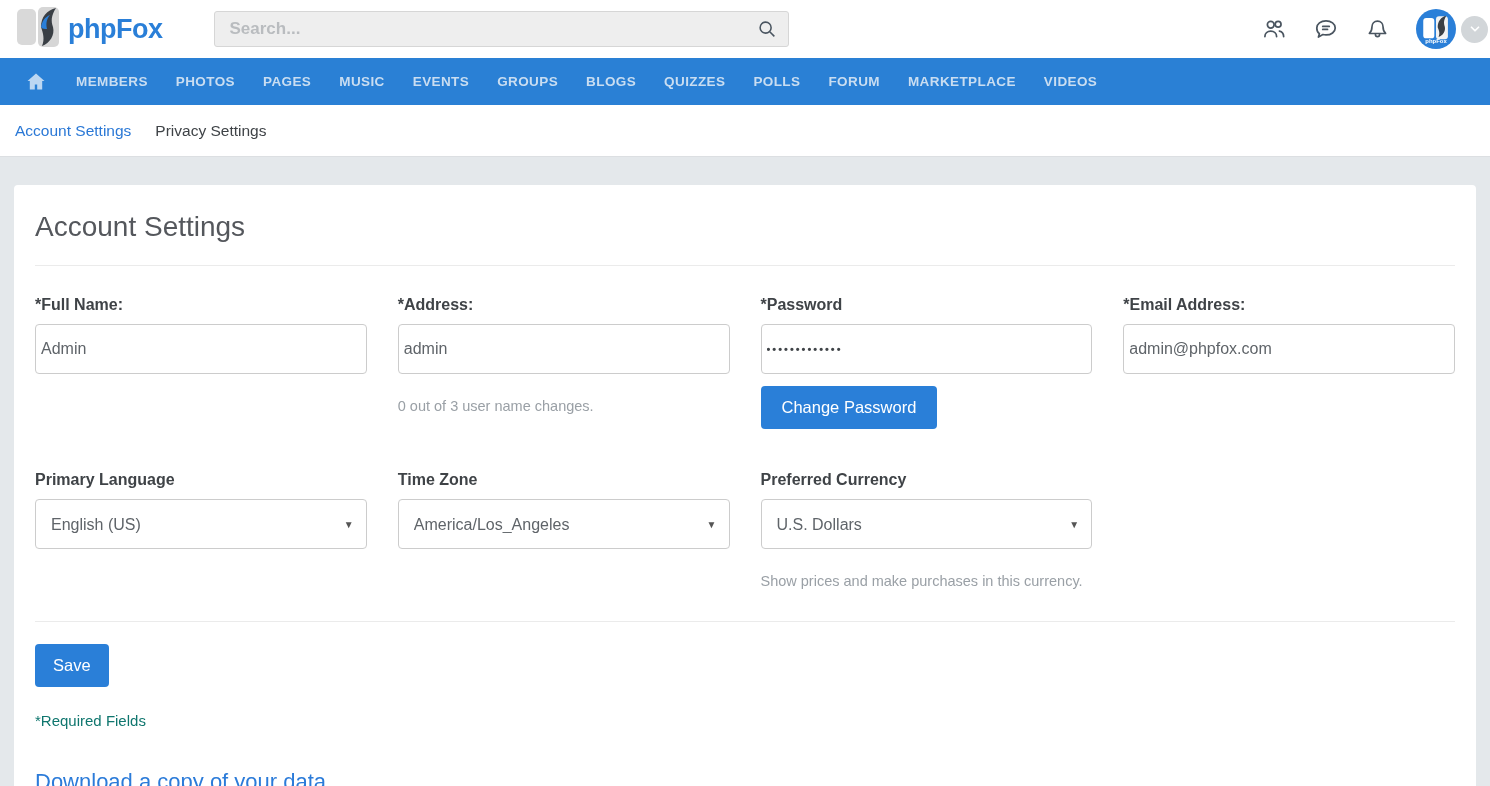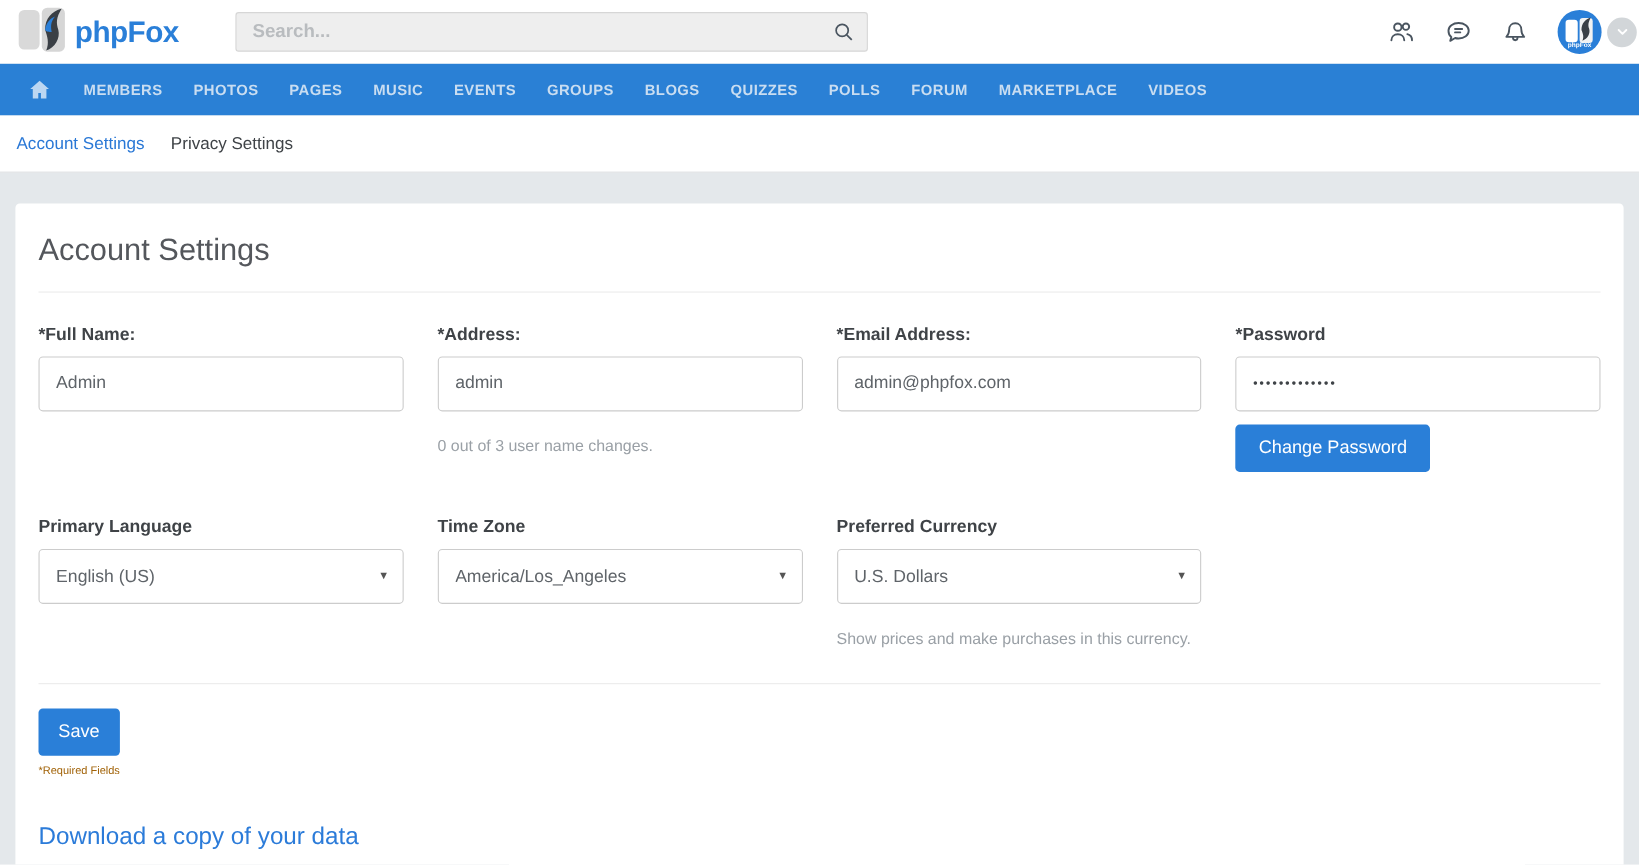--- a/index.html
+++ b/index.html
@@ -86,21 +86,21 @@
     margin-top:30px;
     display:grid;
     grid-template-columns:repeat(4, 1fr);
     column-gap:31px;
     row-gap:42px;
   }
   .field-label { display:block; font-size:16px; font-weight:bold; color:#3f4347; margin-bottom:10px; }
   .text-input {
     width:100%; height:50px;
     border:1px solid #cccccc; border-radius:4px;
-    padding:0 15px;
+    padding:0 5px;
     font-family:"Liberation Sans",sans-serif;
     font-size:16px; color:#5f6469; background:#fff;
     outline:none;
   }
   .pw-input { font-size:11px; font-weight:bold; letter-spacing:2px; color:#3f4347; }
   .field-help { margin-top:24px; font-size:14.5px; color:#9aa0a6; }
   .select-wrap { position:relative; }
   .select-input {
     width:100%; height:50px;
     border:1px solid #cccccc; border-radius:4px;
@@ -115,21 +115,21 @@
   }
   .btn-primary {
     background:#2a7fd8; color:#ffffff; border:none; border-radius:4px;
     font-family:"Liberation Sans",sans-serif; font-size:16.5px;
     padding:12px 21px; cursor:pointer;
   }
   .change-pw { margin-top:12px; }
   .divider { border-top:1px solid #ebebeb; margin-top:32px; }
   .save-row { margin-top:22px; }
   .save-btn { padding:12px 18px; }
-  .required-note { margin-top:9px; font-size:10px; color:#a16207; }
+  .required-note { margin-top:25px; font-size:15px; color:#0f766e; }
   .download-link {
     display:inline-block; margin-top:40px;
     font-size:22px; color:#2b7bd9; text-decoration:none; cursor:pointer;
   }
 </style>
 </head>
 <body>
 
 <header class="topbar">
   <div class="brand">
@@ -232,28 +232,28 @@
         <input class="text-input" type="text" value="Admin" style="">
       </div>
 
       <div>
         <label class="field-label">*Address:</label>
         <input class="text-input" type="text" value="admin" style="">
         <div class="field-help">0 out of 3 user name changes.</div>
       </div>
 
       <div>
-        <label class="field-label">*Email Address:</label>
-        <input class="text-input" type="text" value="admin@phpfox.com" style="">
-      </div>
-
-      <div>
         <label class="field-label">*Password</label>
         <input class="text-input pw-input" type="text" readonly="" value="•••••••••••••" style="">
         <button class="btn-primary change-pw">Change Password</button>
+      </div>
+
+      <div>
+        <label class="field-label">*Email Address:</label>
+        <input class="text-input" type="text" value="admin@phpfox.com" style="">
       </div>
 
       <div>
         <label class="field-label">Primary Language</label>
         <div class="select-wrap">
           <select class="select-input">
             <option>English (US)</option>
           </select>
           <span class="select-caret">▼</span>
         </div>

